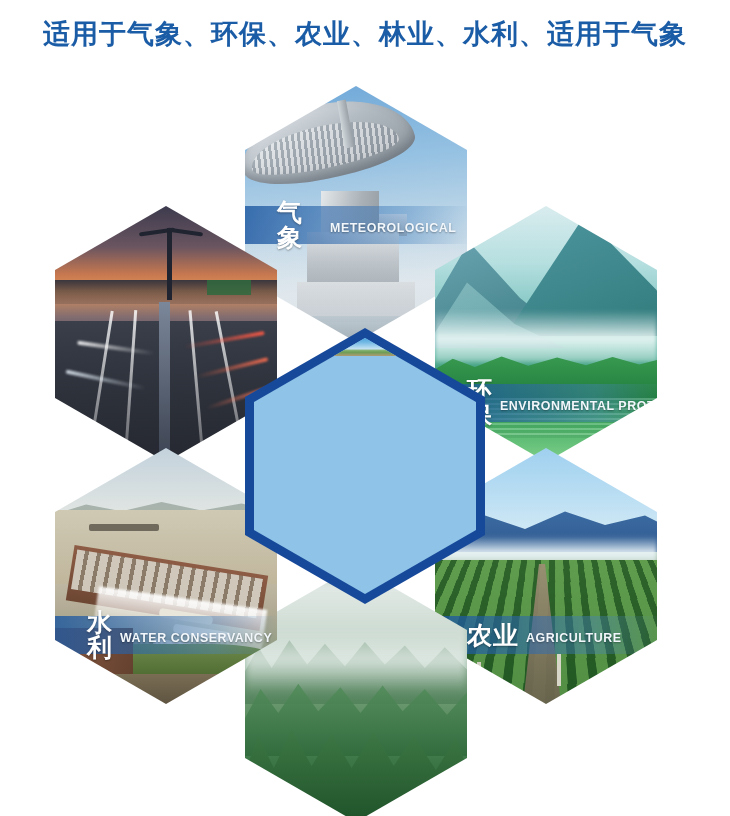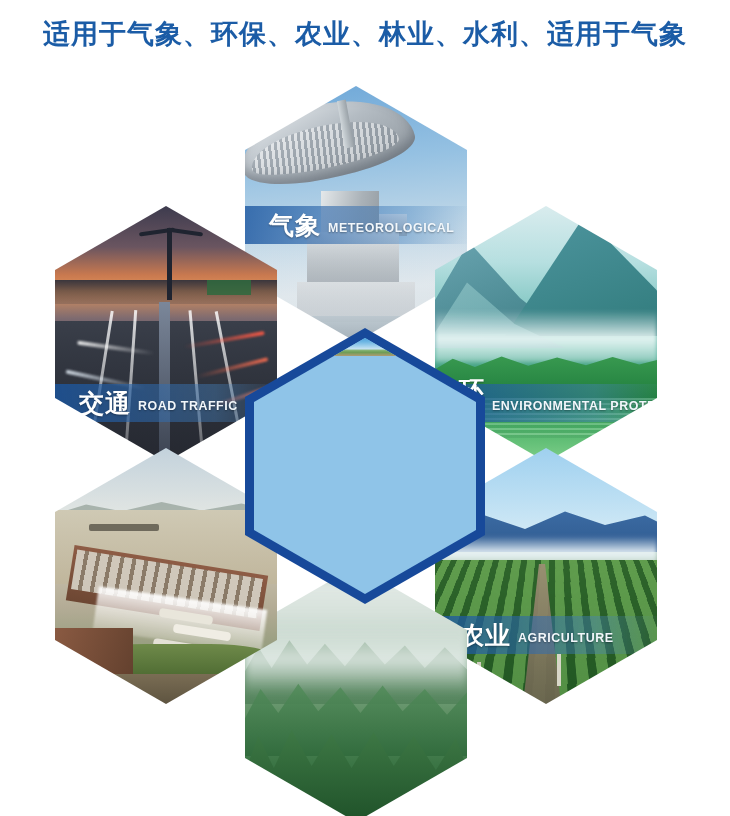--- a/index.html
+++ b/index.html
@@ -57,21 +57,21 @@
     -webkit-clip-path:polygon(50% 0%,100% 25%,100% 75%,50% 100%,0% 75%,0% 25%);
     clip-path:polygon(50% 0%,100% 25%,100% 75%,50% 100%,0% 75%,0% 25%);
     overflow:hidden;background:#8fc4e8;
   }
 
   
   .band{
     position:absolute;left:0;right:0;height:38px;
     display:flex;align-items:center;
     background:linear-gradient(to right,rgba(27,86,160,.80),rgba(70,130,190,.42) 72%,rgba(120,160,200,.05));
-    padding-left:24px;box-sizing:border-box;
+    padding-left:32px;box-sizing:border-box;
   }
   .band .cn{
     color:#ffffff;font-size:25px;font-weight:bold;letter-spacing:1px;
     text-shadow:0 1px 2px rgba(0,0,0,.35);
     line-height:1;
   }
   .band .en{
     color:#f2f7fb;font-size:13.5px;font-weight:bold;letter-spacing:.6px;
     margin-left:7px;margin-top:5px;
     text-shadow:0 1px 2px rgba(0,0,0,.35);
@@ -362,24 +362,20 @@
       <i class="trail t1"></i>
         <i class="trail t2"></i>
         <i class="trail t3"></i>
       <i class="trail t4"></i>
         <i class="trail t5"></i>
       <i class="sign"></i>
         <i class="pole"></i>
         <i class="arm1"></i>
         <i class="arm2"></i>
     </div>
-    <div class="band" style="top:178px;">
-      <span class="cn">交通</span>
-      <span class="en">ROAD TRAFFIC</span>
-    </div>
   </div>
 
   <div class="hex" style="left:435px;top:128px;">
     <div class="photo sc-env">
       <i class="mtA"></i>
         <i class="mtB"></i>
         <i class="mtC"></i>
       <i class="mist"></i>
         <i class="forest"></i>
         <i class="lake"></i>
@@ -426,20 +422,24 @@
       <i class="dam"></i>
         <i class="gates"></i>
         <i class="spill"></i>
       <i class="foam1"></i>
         <i class="foam2"></i>
         <i class="foam3"></i>
       <i class="grass"></i>
         <i class="wall"></i>
         <i class="base2"></i>
     </div>
+    <div class="band" style="top:168px;">
+      <span class="cn">水利</span>
+      <span class="en">WATER CONSERVANCY</span>
+    </div>
   </div>
 
   <div id="hex-center">
     <div class="inner">
       <div class="photo sc-ctr">
         <i class="cloud c1"></i><i class="cloud c2"></i><i class="cloud c3"></i>
         <i class="cloud c4"></i><i class="cloud c5"></i>
         <i class="guy1"></i><i class="guy2"></i>
         <i class="mastC"></i><i class="sensor"></i><i class="panel"></i>
         <i class="treeline"></i><i class="crop"></i><i class="ground"></i><i class="dirt"></i>

